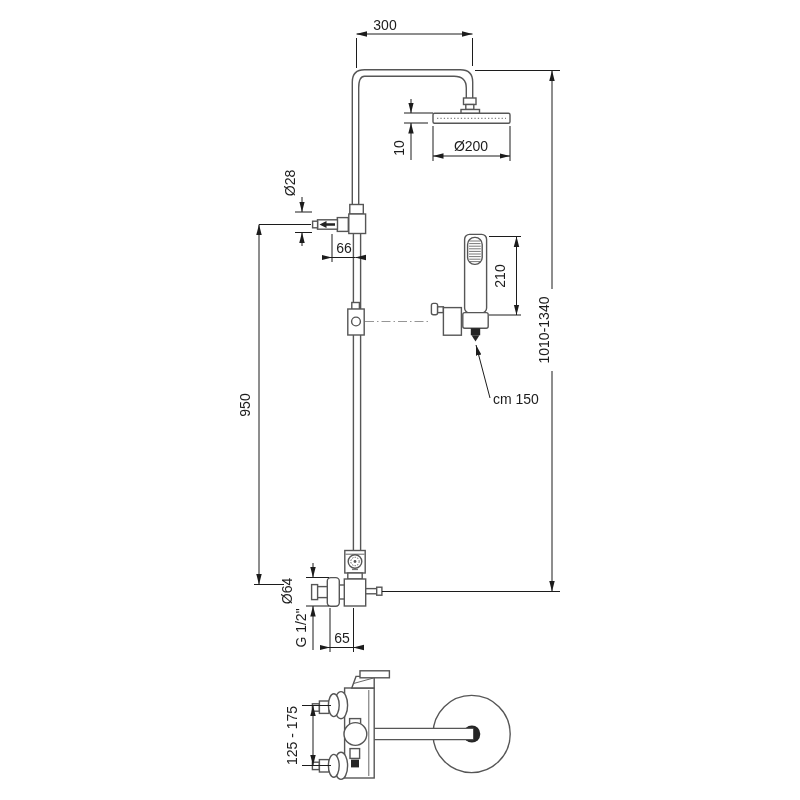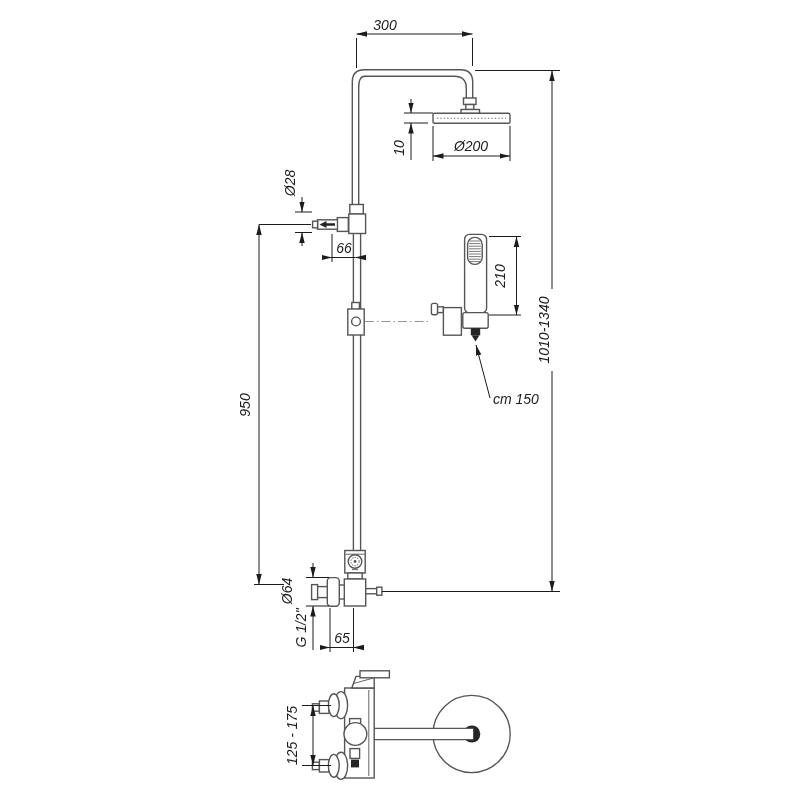--- a/index.html
+++ b/index.html
@@ -2,21 +2,21 @@
 <html style="--bg: #ffffff; --outline: #565656; --dim: #1c1c1c; --centerline: #8a8a8a;"><head>
 <meta charset="utf-8">
 <style>
   :root{
     --bg:#ffffff;
     --outline:#565656;
     --dim:#1c1c1c;
     --centerline:#8a8a8a;
   }
   html,body{margin:0;padding:0;background:var(--bg);}
-  .stage{width:800px;height:800px;position:relative;background:var(--bg);overflow:hidden;font-style:italic;}
+  .stage{width:800px;height:800px;position:relative;background:var(--bg);overflow:hidden;}
   svg{display:block;}
   .part{stroke:var(--outline);stroke-width:1.4;fill:none;}
   .partf{stroke:var(--outline);stroke-width:1.4;fill:#ffffff;}
   .dark{fill:#252525;stroke:none;}
   .dim{stroke:var(--dim);stroke-width:1;fill:none;}
   .thin{stroke:var(--outline);stroke-width:0.9;fill:none;}
   .dim-text{font-family:"Liberation Sans", sans-serif;font-size:14px;fill:var(--dim);}
   .mid{text-anchor:middle;}
 </style>
 </head>

